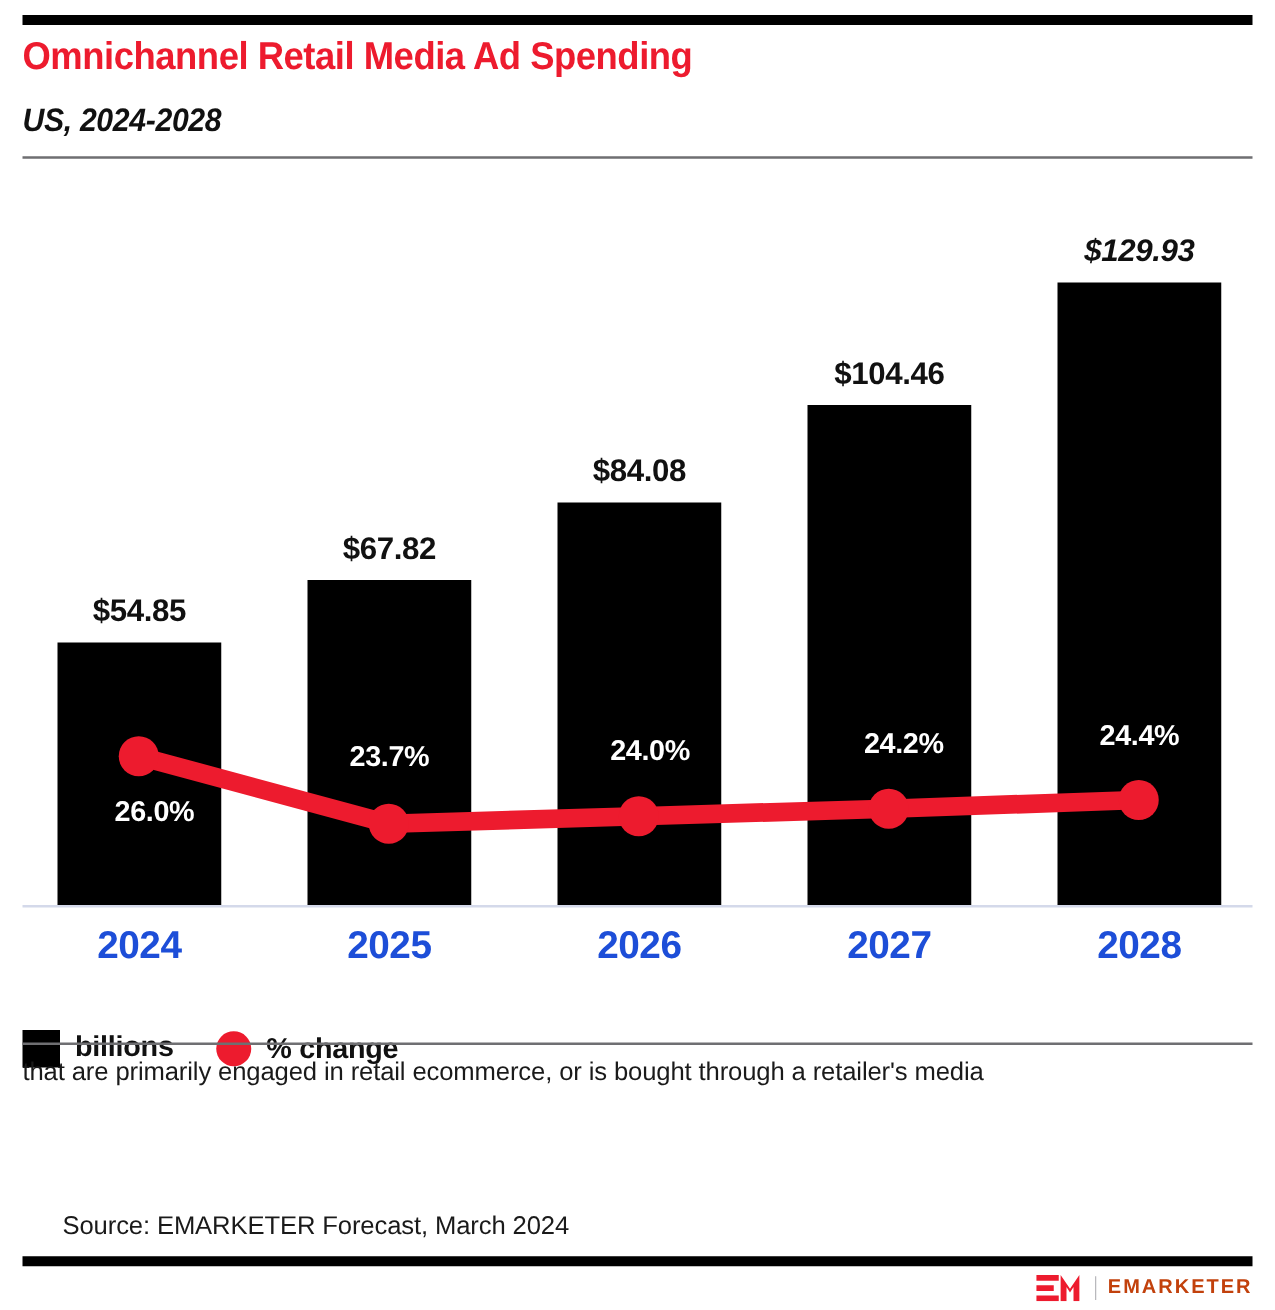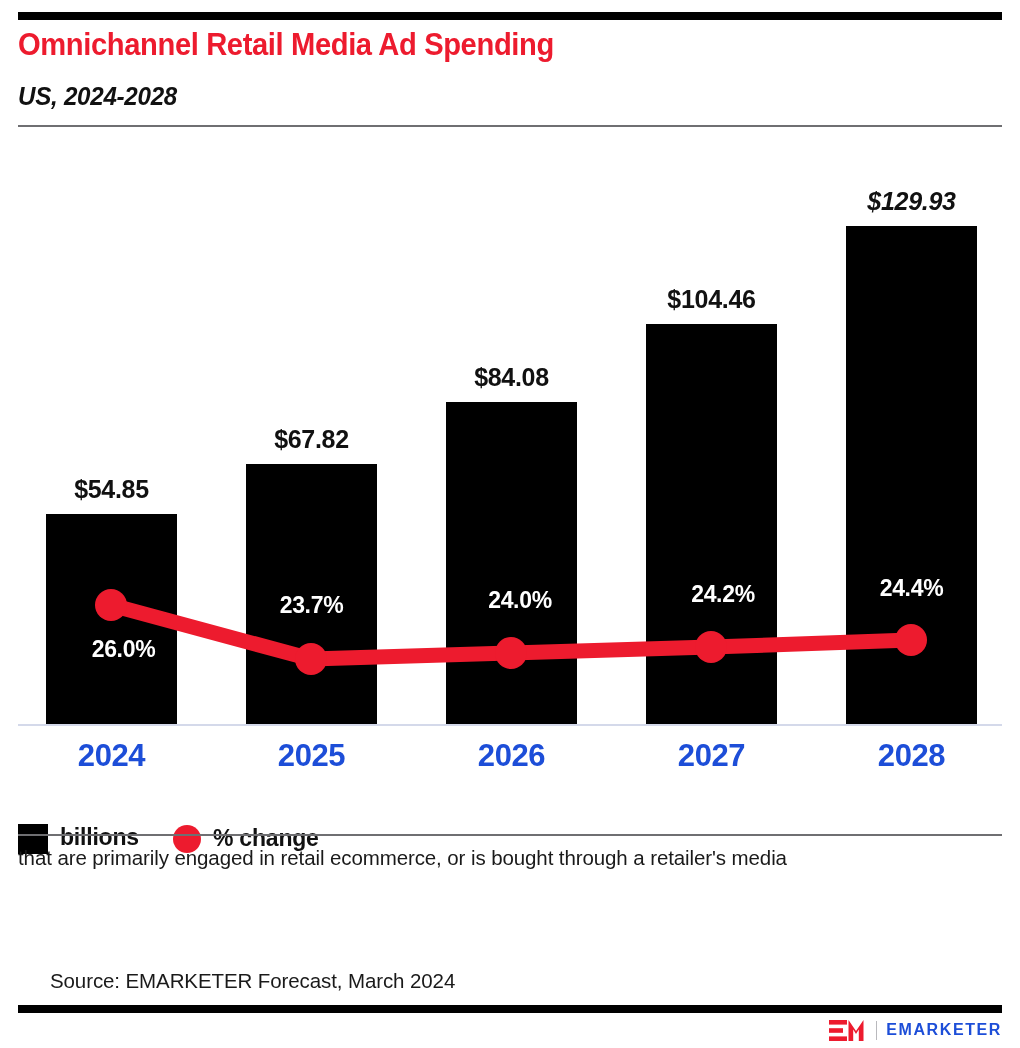--- a/index.html
+++ b/index.html
@@ -188,21 +188,21 @@
   }
   .brand-mark { display: block; }
   .brand-divider {
     width: 1px; height: 19px;
     background: #b9b9bd;
   }
   .brand-word {
     font-size: 16px;
     font-weight: 700;
     letter-spacing: 1.6px;
-    color: #1d4ed8;
+    color: #c2410c;
   }
 </style>
 </head>
 <body>
 
 <div class="page">
 
   <div class="top-rule"></div>
 
   <div class="chart-title">Omnichannel Retail Media Ad Spending</div>

